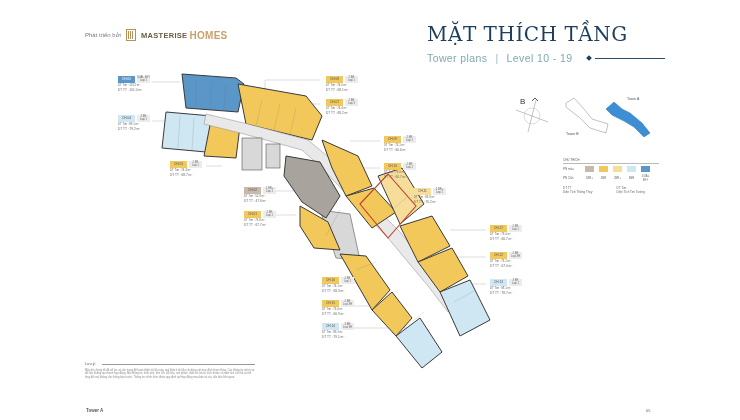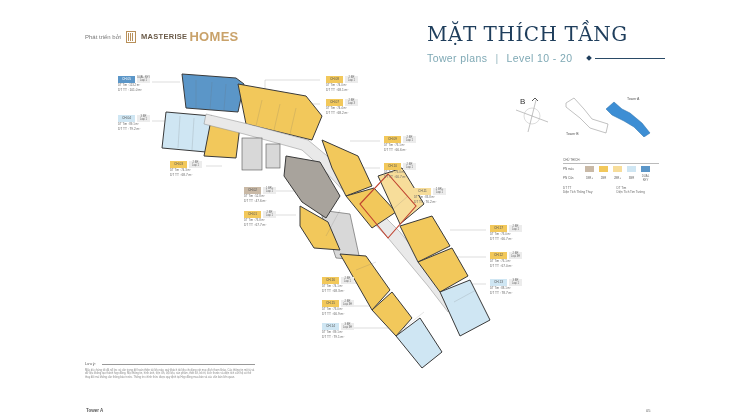--- a/index.html
+++ b/index.html
@@ -4,21 +4,21 @@
 <style>
   * { box-sizing: border-box; margin: 0; padding: 0; }
   html, body { width: 740px; height: 420px; overflow: hidden; background: #ffffff; }
   body { position: relative; font-family: "Liberation Sans", sans-serif; color: #555; }
 
   .brand { position: absolute; left: 85px; top: 29px; display: flex; align-items: center; gap: 5px; }
   .brand .by { font-size: 6px; color: #777; }
   .brand .logo-mark { width: 10px; height: 12px; border: 1px solid #b8905a; display: flex; justify-content: space-around; align-items: flex-end; padding: 1px; }
   .brand .logo-mark i { display: block; width: 1px; height: 8px; background: #b8905a; }
   .brand .name1 { font-size: 7.5px; font-weight: bold; color: #6a5a48; letter-spacing: 0.3px; }
-  .brand .name2 { font-size: 13px; font-weight: bold; color: #c9a26a; letter-spacing: 0.3px; margin-left: -3px; }
+  .brand .name2 { font-size: 10px; font-weight: bold; color: #c9a26a; letter-spacing: 0.3px; margin-left: -3px; }
 
   .title { position: absolute; left: 427px; top: 22px; font-family: "DejaVu Serif", serif; font-size: 20px; color: #1f3e5c; letter-spacing: 0.5px; }
   .subtitle { position: absolute; left: 427px; top: 52px; font-size: 10.5px; color: #7fa9b5; display: flex; align-items: center; gap: 8px; letter-spacing: 0.4px; }
   .subtitle .sep { color: #9bbac2; }
   .subtitle .dot { width: 4px; height: 4px; background: #1f3e5c; transform: rotate(45deg); margin-left: 6px; }
   .subtitle .rule { width: 70px; height: 1px; background: #2a4a66; margin-left: -4px; }
 
   .compass { position: absolute; left: 512px; top: 94px; width: 40px; height: 40px; }
   .tower-b-key { position: absolute; left: 562px; top: 97px; width: 60px; height: 38px; }
   .tower-a-key { position: absolute; left: 604px; top: 97px; width: 50px; height: 40px; }
@@ -59,21 +59,21 @@
       <i></i>
     </span>
   <span class="name1">MASTERISE</span>
   <span class="name2">HOMES</span>
 </div>
 
 <div class="title">MẶT THÍCH TẦNG</div>
 <div class="subtitle">
   <span>Tower plans</span>
   <span class="sep">|</span>
-  <span>Level 10 - 20</span>
+  <span>Level 10 - 19</span>
   <span class="dot"></span>
   <span class="rule"></span>
 </div>
 
 <svg class="compass" viewBox="0 0 40 40">
   <line x1="4" y1="16" x2="36" y2="28" stroke="#999" stroke-width="0.6"></line>
   <line x1="24" y1="6" x2="16" y2="38" stroke="#999" stroke-width="0.6"></line>
   <circle cx="20" cy="22" r="8" fill="none" stroke="#bbb" stroke-width="0.5"></circle>
   <path d="M20 7 L23 4 L26 7" fill="none" stroke="#444" stroke-width="0.9"></path>
   <text x="8" y="10" font-size="8" fill="#333" font-family="Liberation Sans, sans-serif">B</text>

